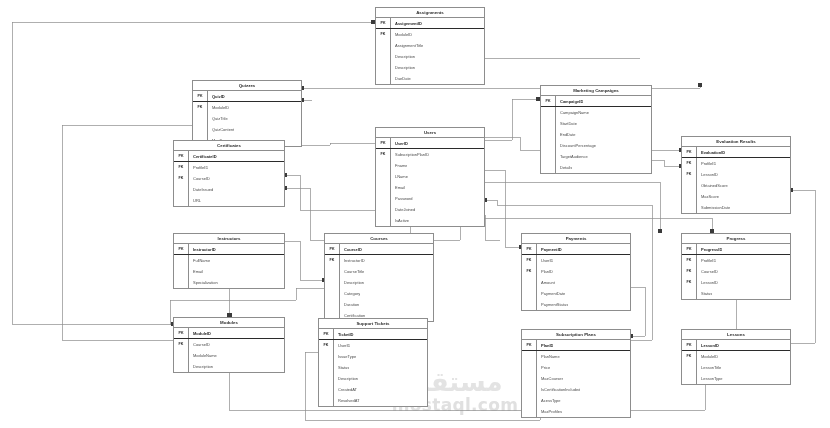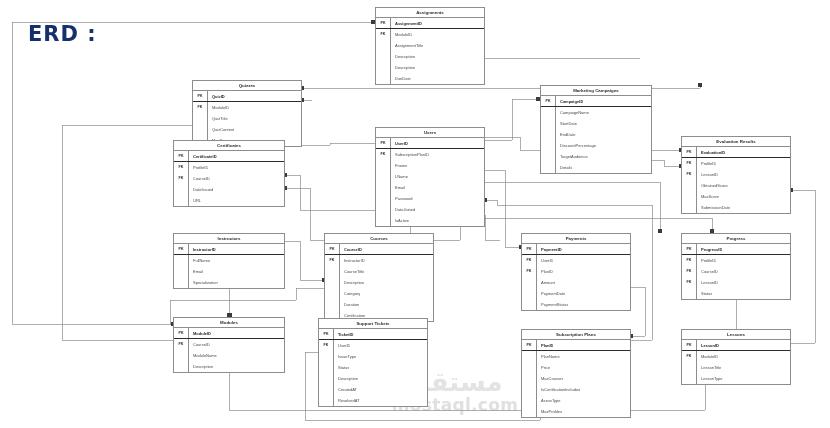--- a/index.html
+++ b/index.html
@@ -161,21 +161,20 @@
       <rect x="703" y="369" width="4" height="4"></rect>
       <rect x="538" y="371" width="4" height="4"></rect>
       <rect x="408" y="314" width="4" height="4"></rect>
       <rect x="300" y="98" width="4" height="4"></rect>
       <rect x="300" y="86" width="4" height="4"></rect>
       <rect x="698" y="83" width="4" height="4"></rect>
       <rect x="658" y="229" width="4" height="4"></rect>
     </g>
   </svg>
 
-  <div class="erd-title">ERD :</div>
 
   <div id="entities-host">
       <div class="entity" style="left: 375px; top: 7px; width: 110px;">
         <div class="ent-title">Assignments</div>
         <div class="ent-rows">
           <div class="row pkrow">
             <div class="key">PK</div>
             <div class="fld">AssignmentID</div>
           </div>
           <div class="row">

